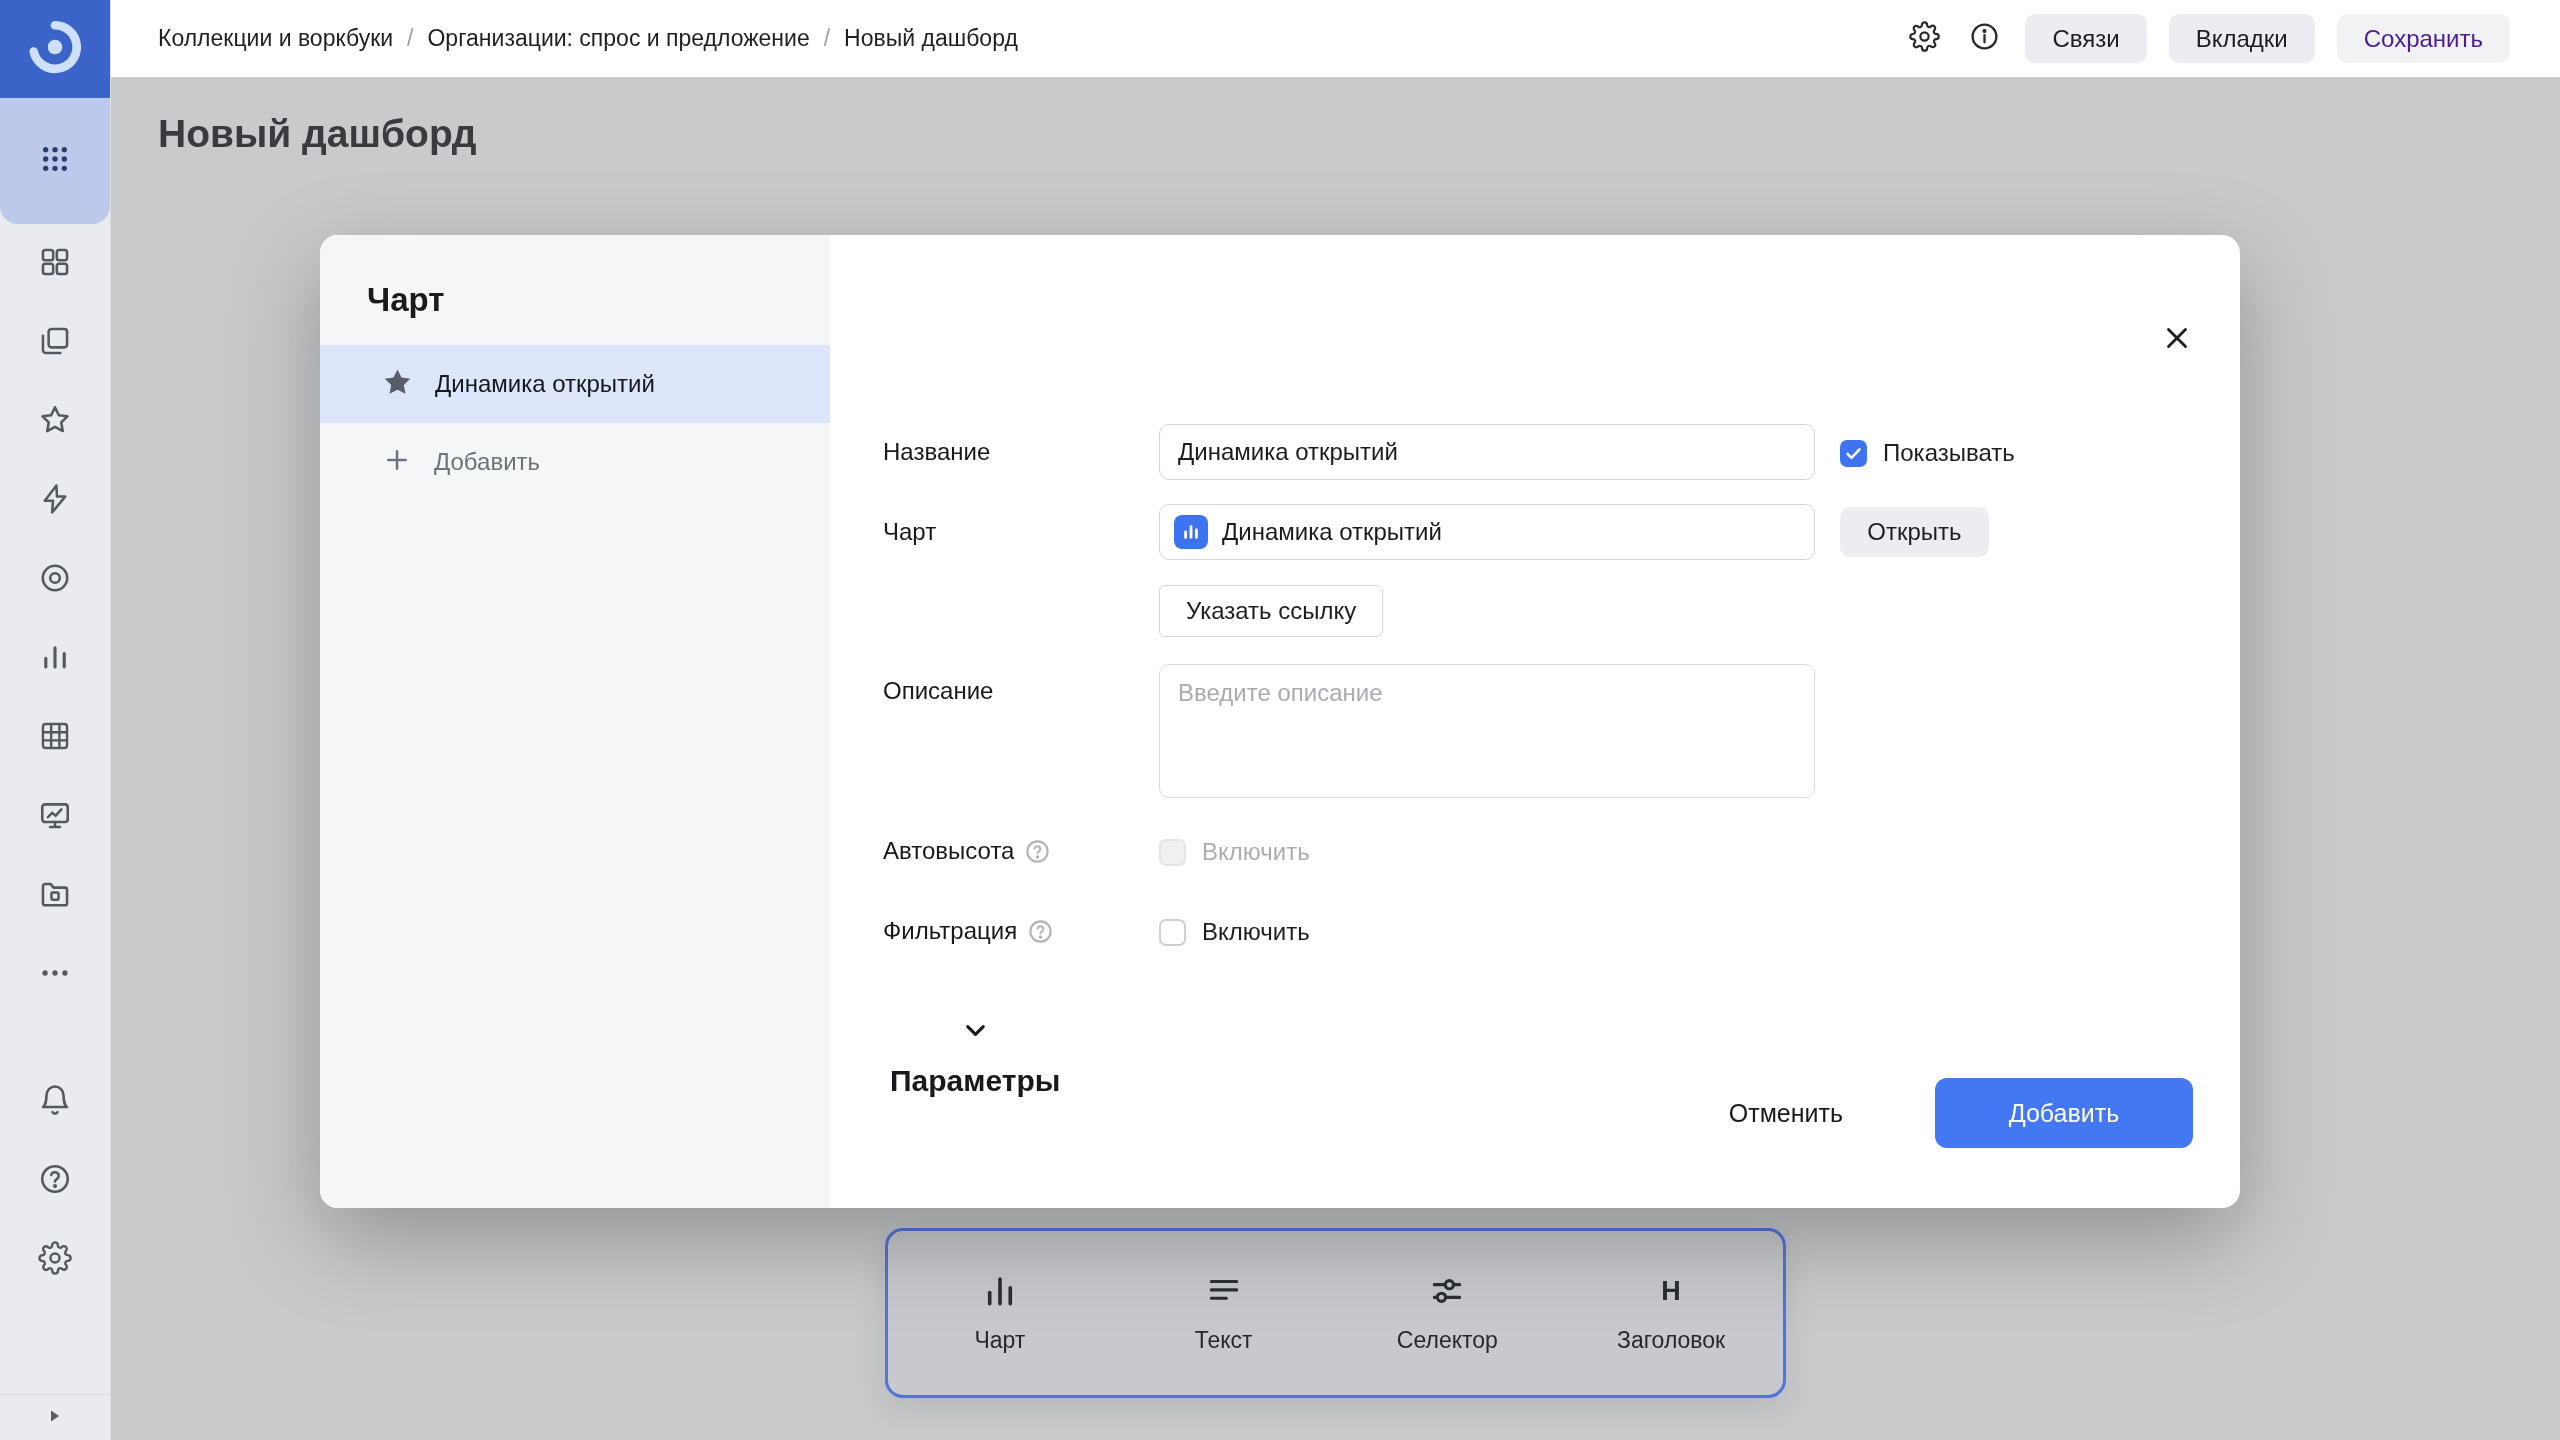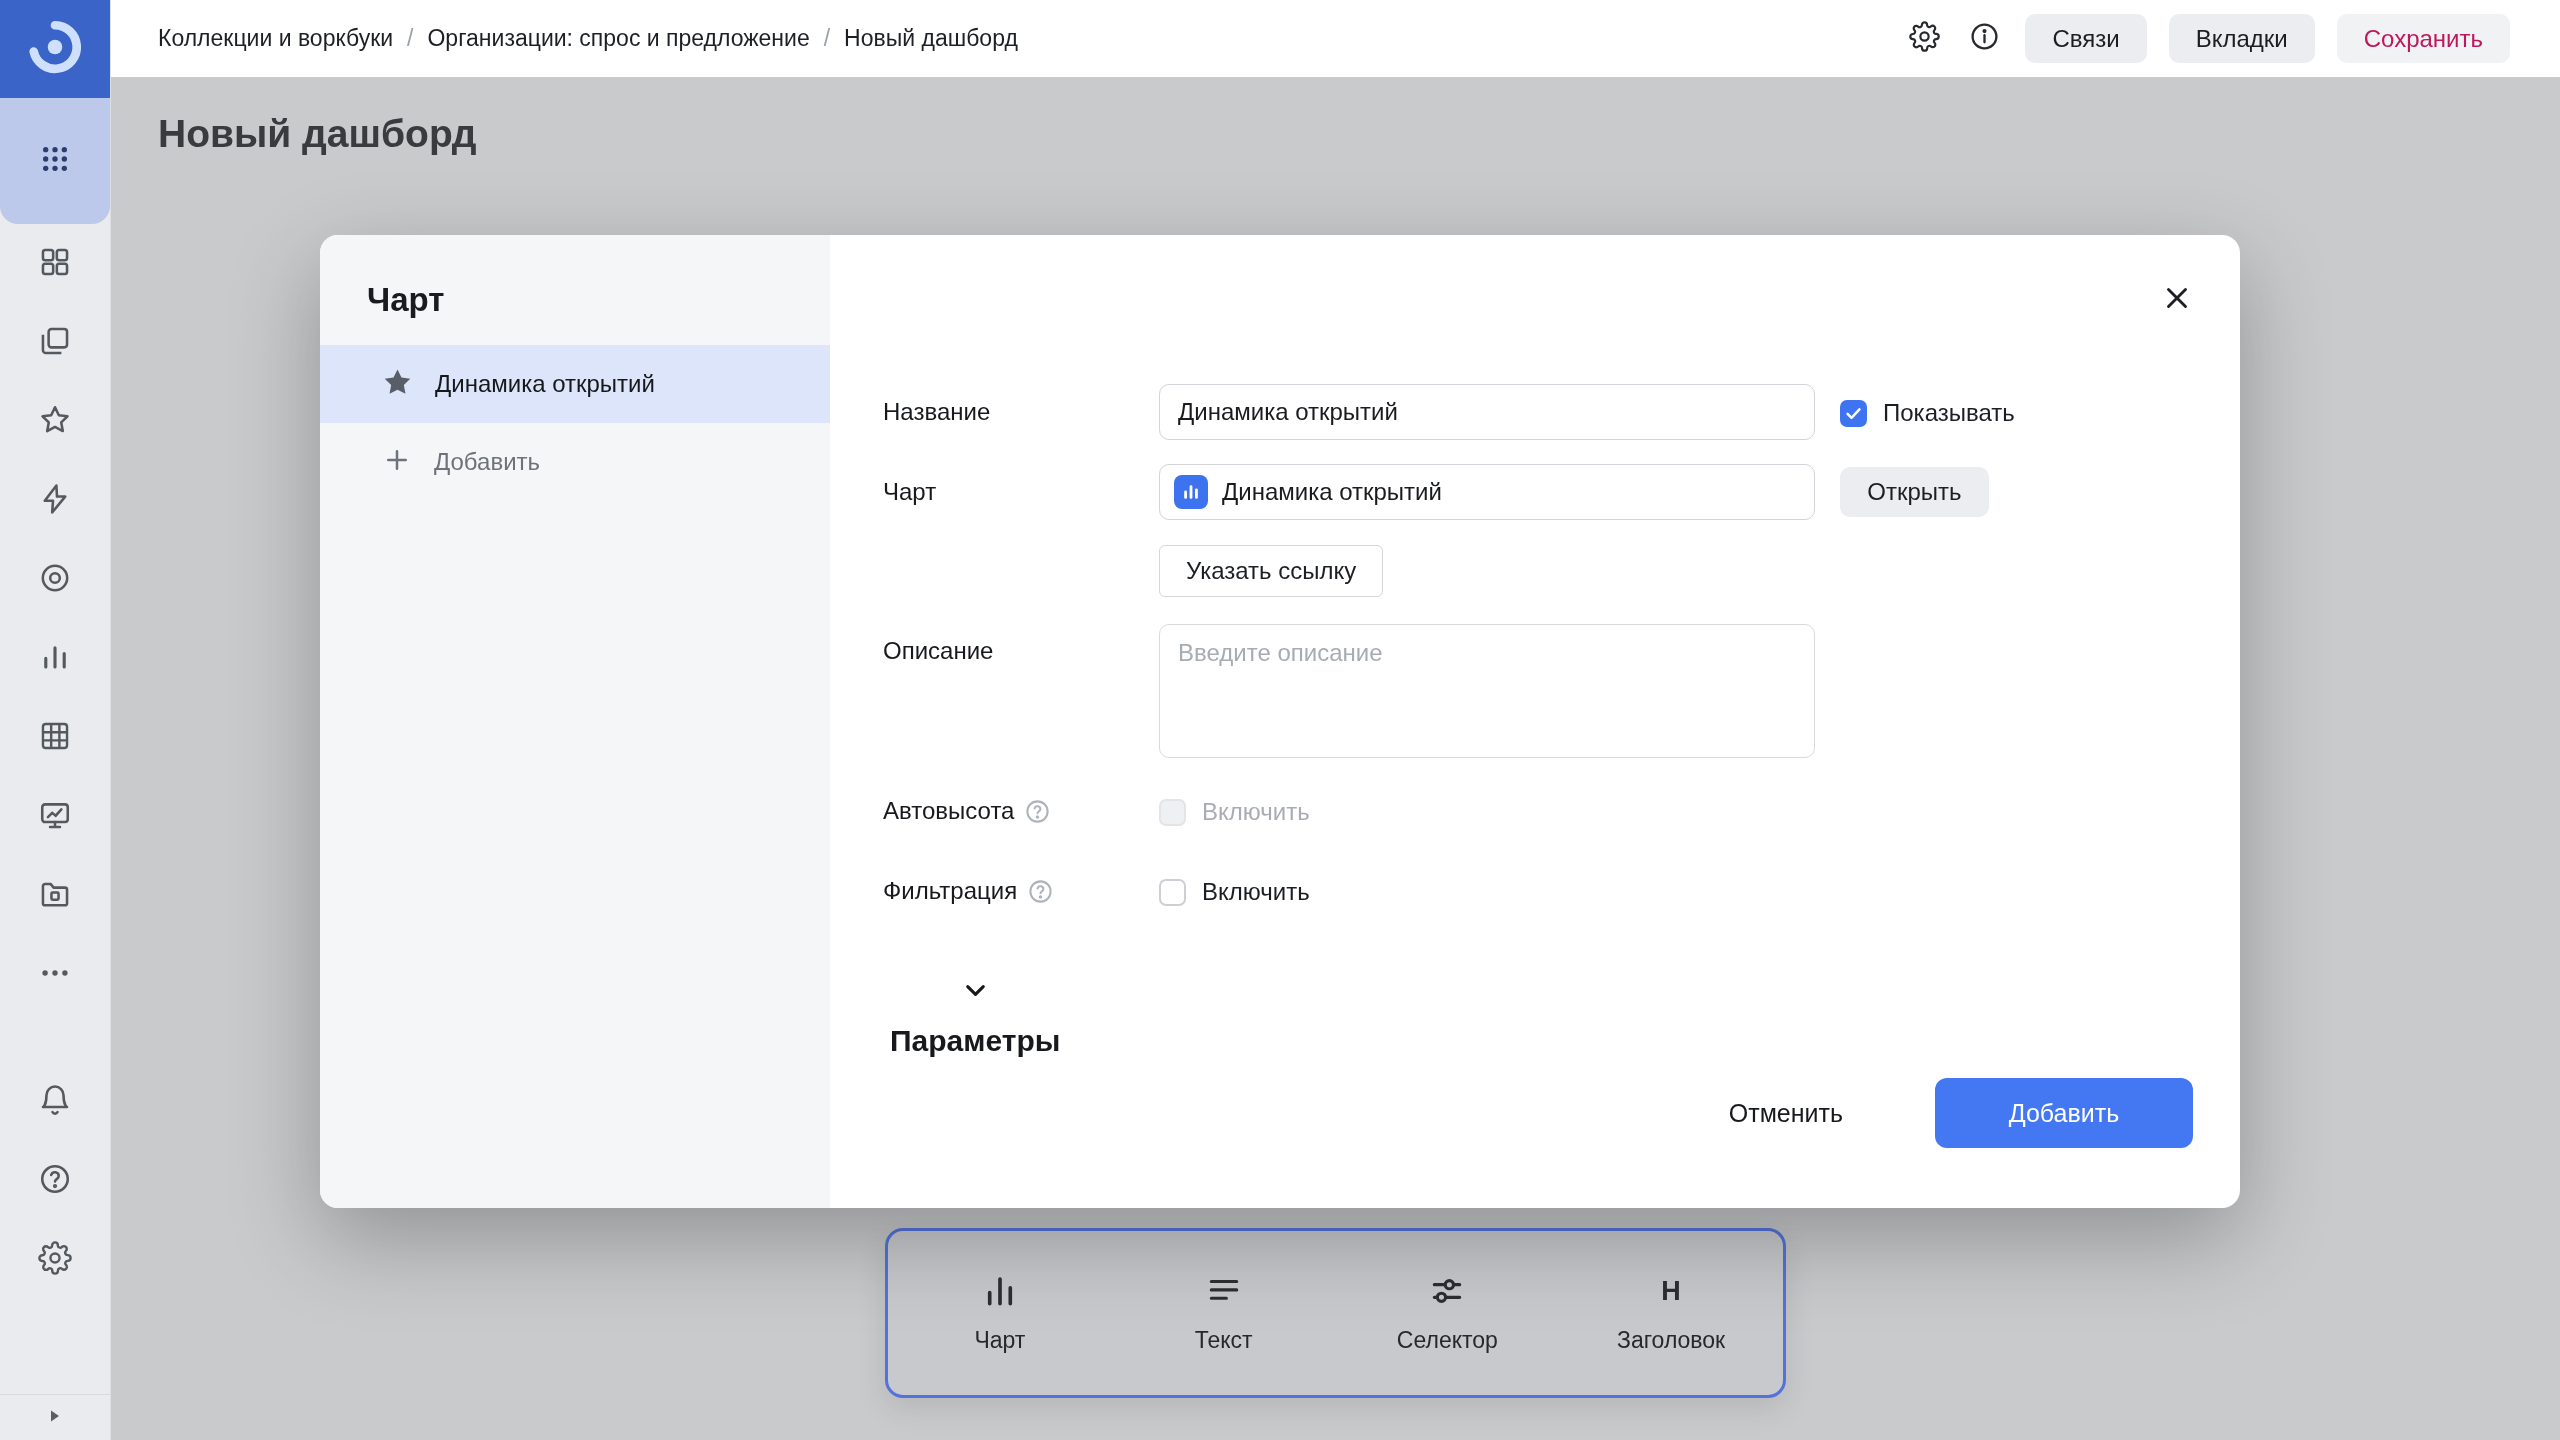--- a/index.html
+++ b/index.html
@@ -25,21 +25,21 @@
 
   
   .topbar { position:absolute; left:111px; top:0; width:2449px; height:77px; background:#ffffff; display:flex; align-items:center; padding:0 50px 0 47px; z-index:5; }
   .breadcrumb { display:flex; align-items:center; font-size:23px; color:#1d2025; gap:14px; }
   .breadcrumb .crumb { cursor:pointer; }
   .breadcrumb .sep { color:#9ba1a8; }
   .topbar-right { margin-left:auto; display:flex; align-items:center; gap:22px; }
   .hdr-icon-btn { width:38px; height:38px; display:flex; align-items:center; justify-content:center; color:#26292e; cursor:pointer; }
   .hdr-icon-btn svg { width:31px; height:31px; }
   .hdr-btn { height:49px; padding:0 27px; border:none; border-radius:10px; background:#ebedf0; color:#1b1e23; font-size:24px; font-family:inherit; cursor:pointer; }
-  .hdr-btn.disabled { background:#f1f2f4; color:#be185d; cursor:default; }
+  .hdr-btn.disabled { background:#f1f2f4; color:#4c1d95; cursor:default; }
 
   
   .page-title { position:absolute; left:158px; top:112px; font-size:39px; font-weight:700; color:#393b3f; }
 
   
   .edit-toolbar { position:absolute; left:885px; top:1228px; width:901px; height:170px; border:3px solid #5472dc; border-radius:18px; background:#c7c9cc; box-shadow:0 10px 30px rgba(0,0,0,0.10); display:flex; z-index:4; }
   .tool-item { flex:1; display:flex; flex-direction:column; align-items:center; justify-content:center; gap:13px; color:#26282c; cursor:pointer; }
   .tool-item svg { width:38px; height:38px; color:#2b2e33; }
   .tool-item .tool-label { font-size:23px; }
 
@@ -47,21 +47,21 @@
   .modal { position:absolute; left:320px; top:235px; width:1920px; height:973px; background:#fff; border-radius:18px; box-shadow:0 30px 90px rgba(0,0,0,0.28); display:flex; z-index:10; }
   .modal-left { width:510px; background:#f5f6f8; border-radius:18px 0 0 18px; position:relative; flex:none; }
   .modal-left-title { position:absolute; left:47px; top:46px; font-size:33px; font-weight:700; color:#191b1f; }
   .tab-item { position:absolute; left:0; top:110px; width:510px; height:78px; background:#dce5fa; display:flex; align-items:center; padding-left:61px; gap:21px; cursor:pointer; }
   .tab-item svg { width:33px; height:33px; color:#585e68; flex:none; }
   .tab-item .tab-label { font-size:24px; color:#16181b; }
   .add-item { position:absolute; left:0; top:188px; width:510px; height:78px; display:flex; align-items:center; padding-left:62px; gap:22px; color:#6e737b; cursor:pointer; }
   .add-item svg { width:30px; height:30px; flex:none; }
   .add-item .add-label { font-size:24px; }
 
-  .modal-right { position:relative; flex:1; }
+  .modal-right { position:relative; flex:1;margin-top:40px; }
   .close-btn { position:absolute; top:46px; right:44px; width:38px; height:38px; color:#1c1e22; cursor:pointer; display:flex; align-items:center; justify-content:center; }
   .close-btn svg { width:34px; height:34px; }
 
   .row-label { position:absolute; left:53px; height:30px; display:flex; align-items:center; gap:10px; font-size:24px; color:#17191d; }
   .qicon { width:27px; height:27px; color:#aeb2b9; display:inline-flex; }
   .qicon svg { width:27px; height:27px; }
 
   .text-input { position:absolute; left:329px; width:656px; height:56px; border:1.5px solid #d2d4d9; border-radius:10px; font-size:24px; color:#191b1f; padding:0 18px; font-family:inherit; background:#fff; }
   .chart-field { position:absolute; left:329px; top:229px; width:656px; height:56px; border:1.5px solid #d2d4d9; border-radius:10px; display:flex; align-items:center; gap:14px; padding:0 14px; cursor:pointer; background:#fff; }
   .chart-mini { width:34px; height:34px; background:#3e73f0; border-radius:8px; display:flex; align-items:center; justify-content:center; flex:none; }

